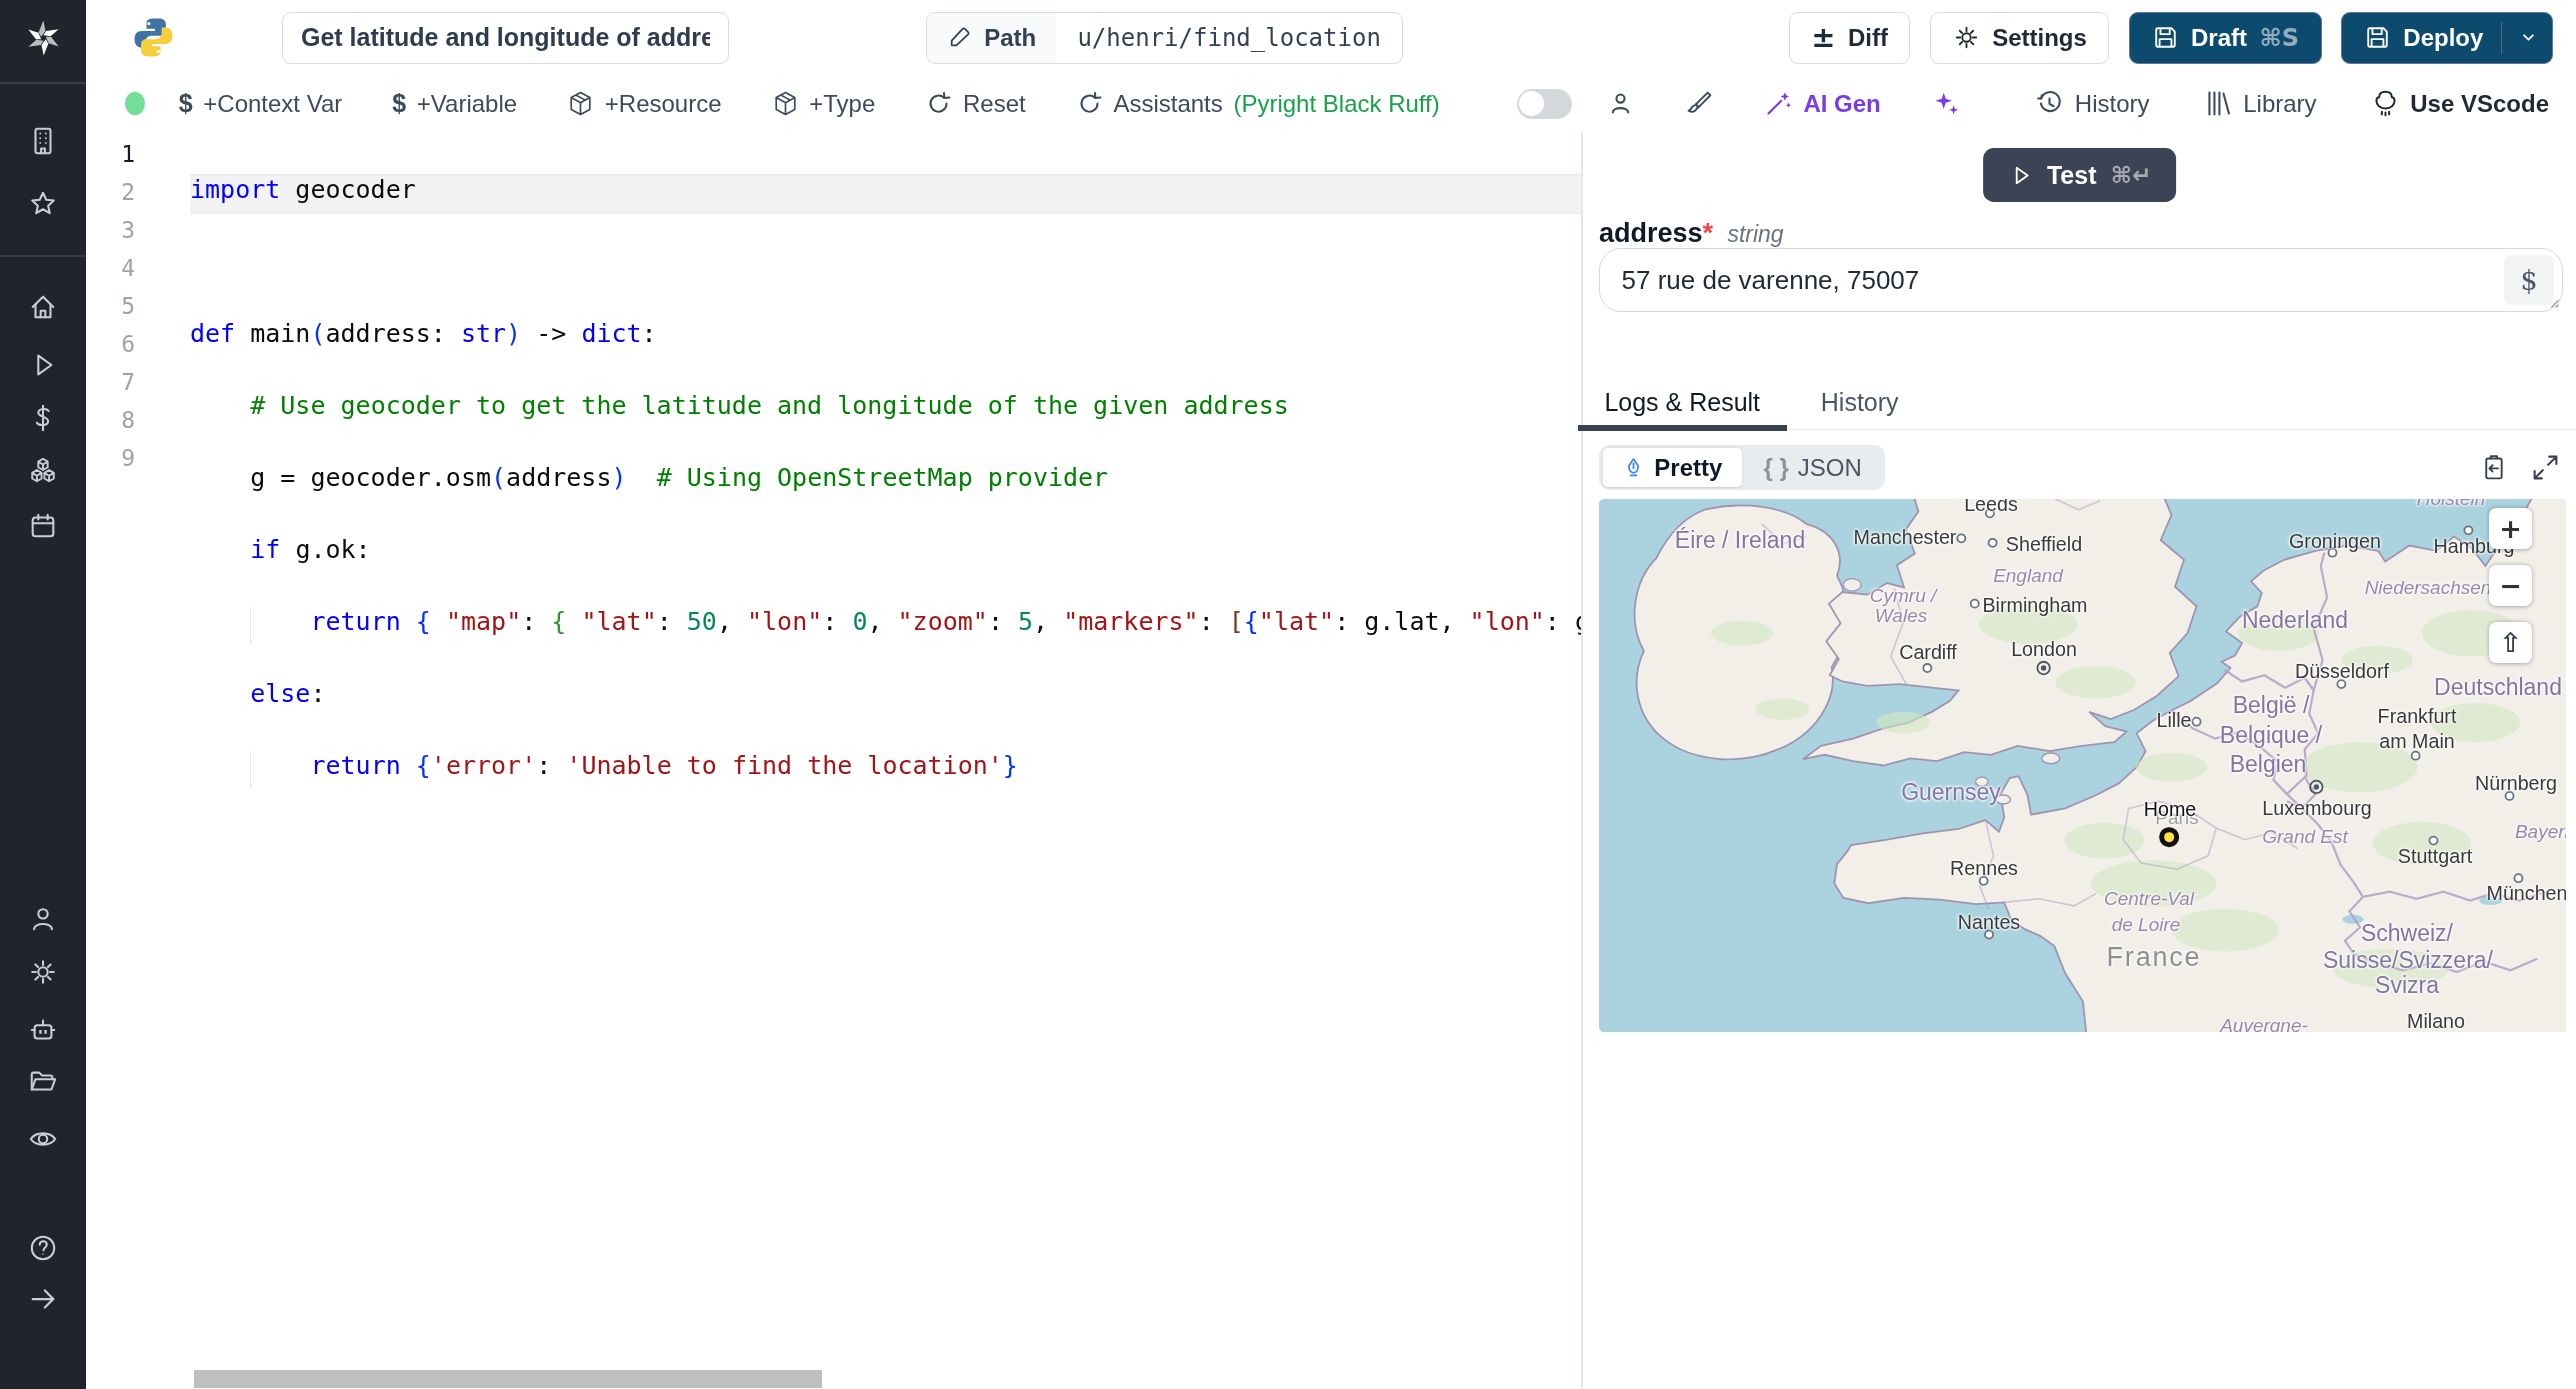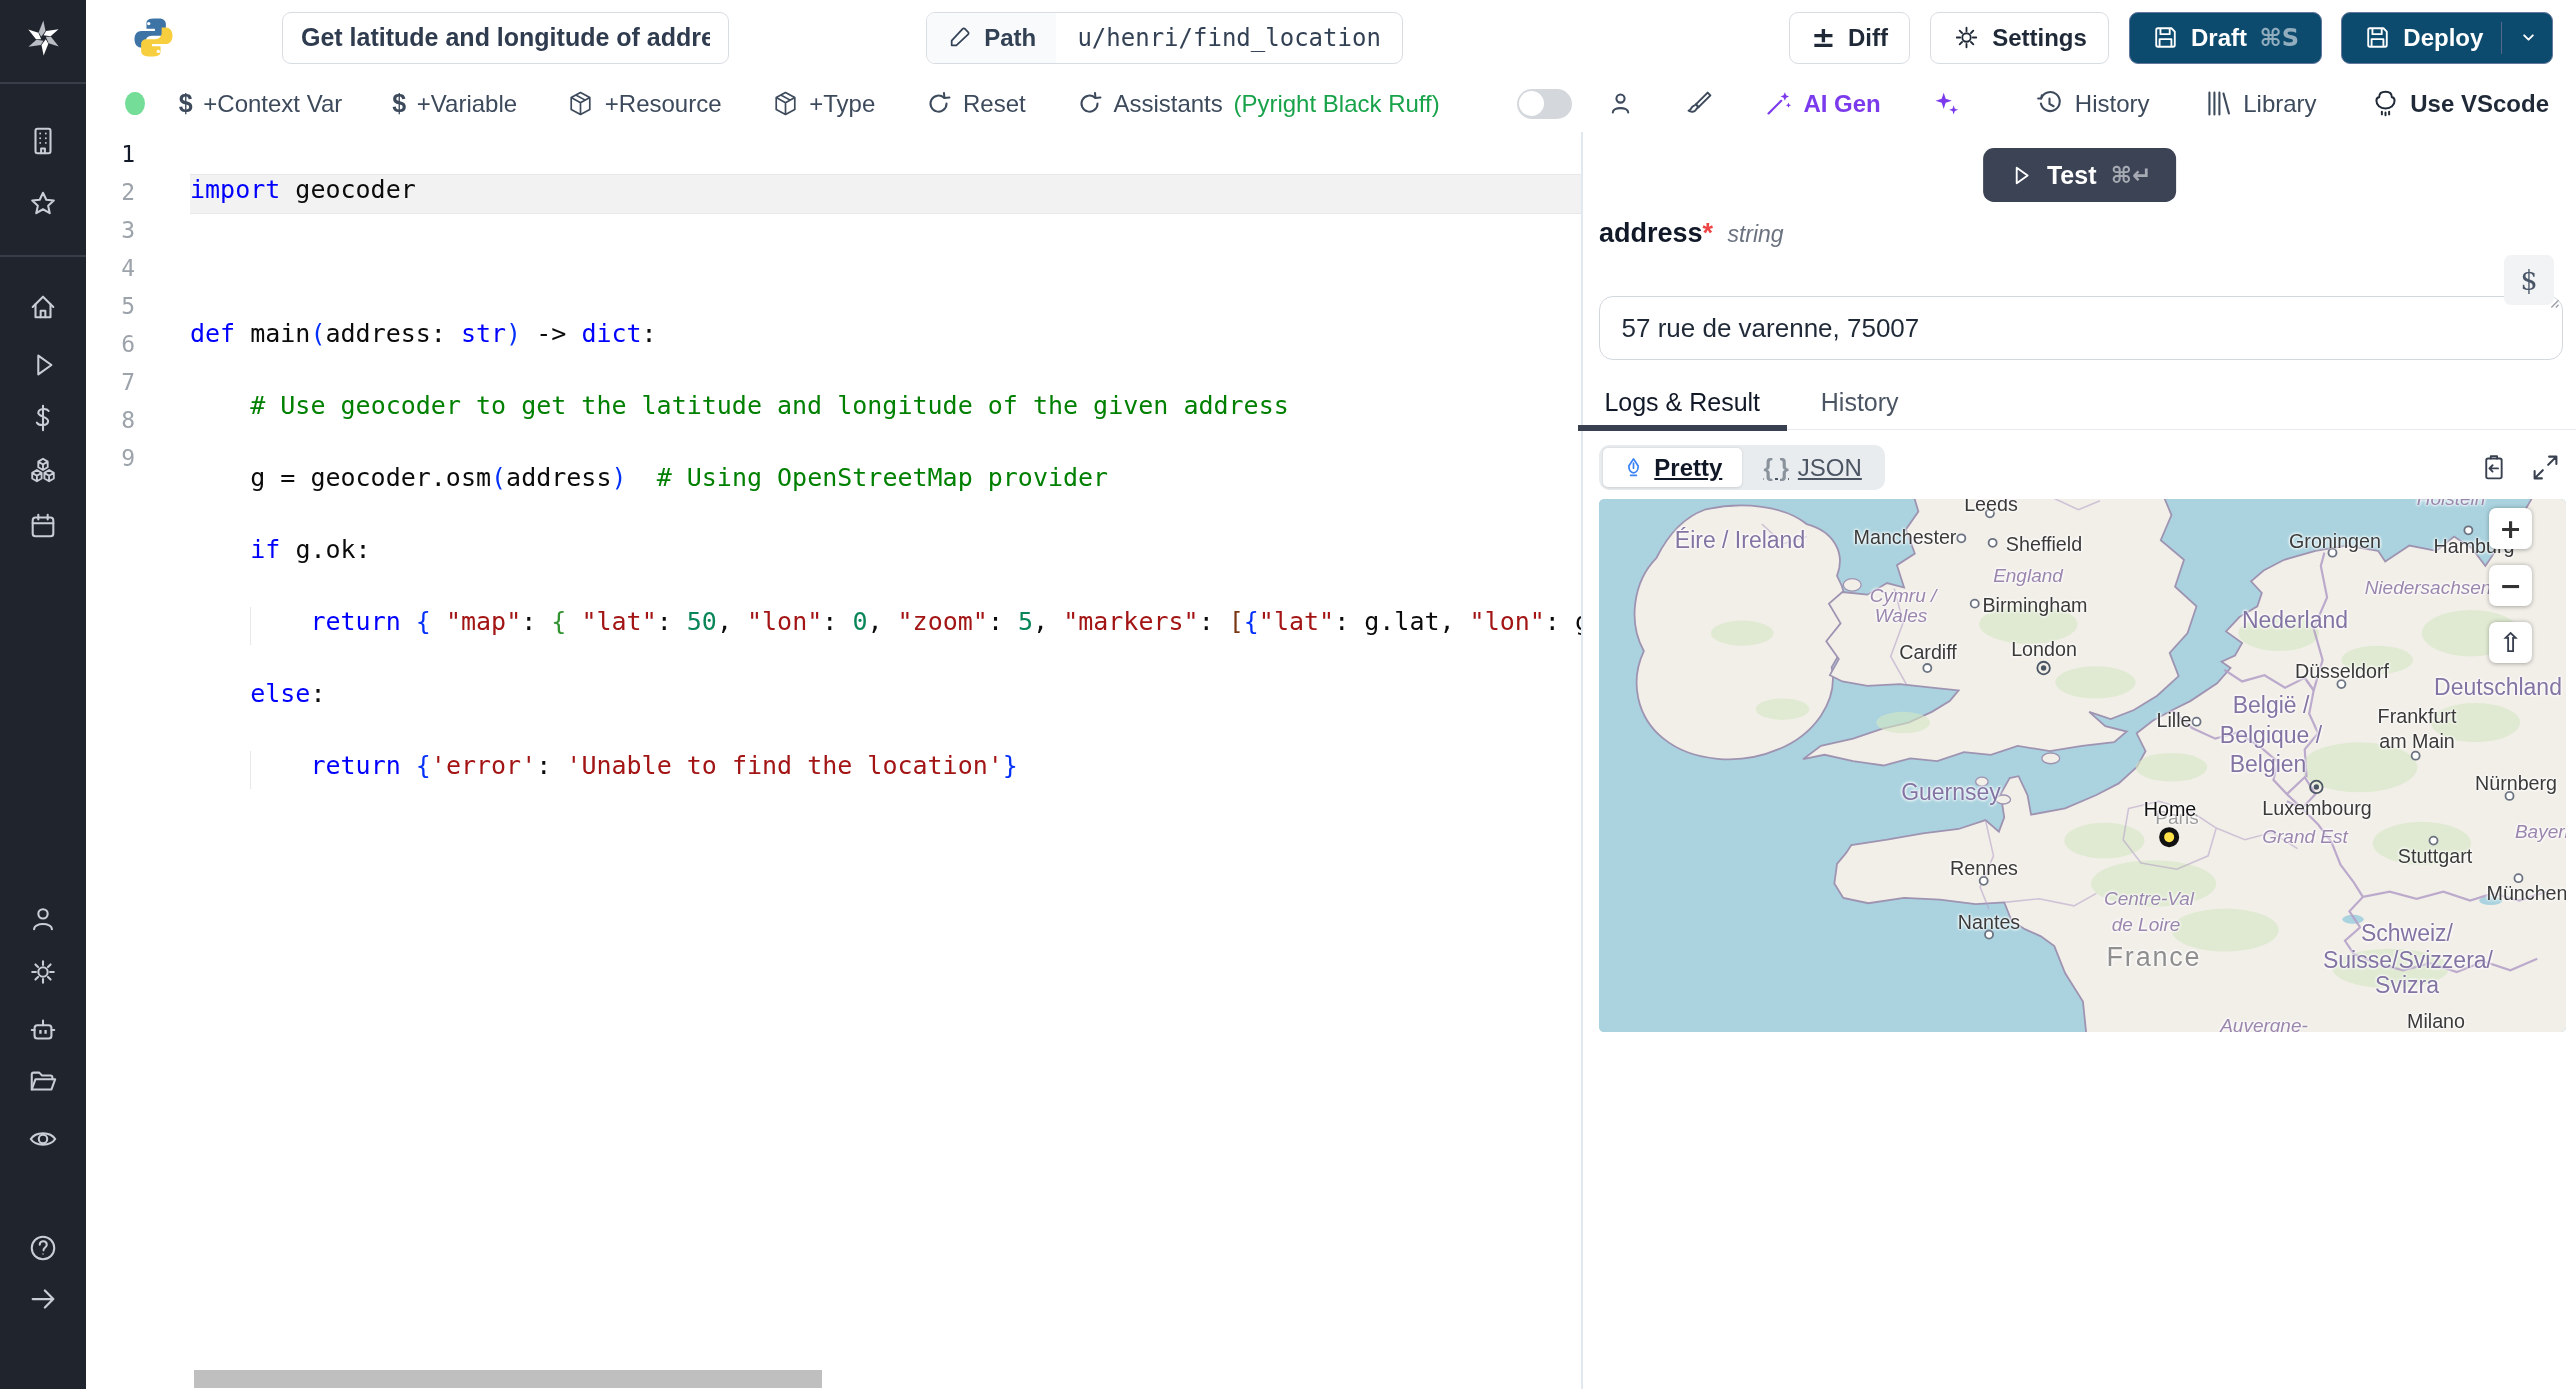--- a/index.html
+++ b/index.html
@@ -45,30 +45,30 @@
   #panel-divider{position:absolute;left:1581px;top:132px;width:1.8px;height:1258px;background:#e2e8f0;}
   
   #panel{position:absolute;left:1583px;top:132px;width:993px;height:1258px;background:#fff;}
   #test-btn{position:absolute;left:50%;transform:translateX(-50%);top:16px;height:54px;background:#3b4355;border-radius:10.7px;display:flex;align-items:center;gap:14.3px;padding:0 25px;color:#fff;font-weight:700;font-size:25px;cursor:pointer;}
   #test-btn .shortcut{font-size:23px;font-family:"DejaVu Sans",sans-serif;}
   #arg-row{position:absolute;left:16px;top:86px;display:flex;align-items:baseline;gap:14.3px;}
   #arg-name{font-weight:700;font-size:27px;color:#111827;}
   #arg-star{color:#ef4444;font-weight:700;font-size:27px;}
   #arg-type{font-style:italic;font-size:23px;color:#6b7280;}
   #arg-input-wrap{position:absolute;left:16px;top:116px;width:964px;height:64px;}
-  #arg-input{width:100%;height:100%;border:1.8px solid #d3d8de;border-radius:14px;font:26px "Liberation Sans",sans-serif;color:#1f2937;padding:0 161px 0 21.5px;box-sizing:border-box;outline:none;margin-top:48px;}
+  #arg-input{width:100%;height:100%;border:1.8px solid #d3d8de;border-radius:22px;font:26px "Liberation Sans",sans-serif;color:#1f2937;padding:0 161px 0 21.5px;box-sizing:border-box;outline:none;}
   #arg-dollar{position:absolute;right:9px;top:7.2px;width:50px;height:50px;background:#f1f3f5;border-radius:7.2px;display:flex;align-items:center;justify-content:center;font:27px "DejaVu Serif",serif;color:#4a5568;cursor:pointer;}
   #resize-handle{position:absolute;right:2.7px;bottom:2.7px;}
   #tabs{position:absolute;left:16px;top:243px;right:0;height:54px;display:flex;gap:50px;border-bottom:1.8px solid #e7eaee;}
   .tab{font-size:25px;color:#4b5563;display:flex;align-items:center;padding:0 5.4px;cursor:pointer;position:relative;}
   .tab.active{color:#111827;}
   .tab.active:after{content:"";position:absolute;left:-21.5px;right:-21.5px;bottom:-1.8px;height:5.4px;background:#39404f;}
   #result-toolbar{position:absolute;left:16px;top:315px;right:16px;height:41px;display:flex;align-items:center;}
   #seg{display:flex;align-items:center;background:#e9ecef;border-radius:10.7px;padding:3.6px;gap:1.8px;}
-  .seg-item{display:flex;align-items:center;gap:9px;padding:5.4px 19.7px;border-radius:5px;font-size:24px;color:#4b5563;cursor:pointer;text-decoration:underline;}
+  .seg-item{display:flex;align-items:center;gap:9px;padding:5.4px 19.7px;border-radius:5px;font-size:24px;color:#4b5563;cursor:pointer;}
   .seg-item.active{background:#fff;color:#111827;font-weight:600;box-shadow:0 0.9px 2.7px rgba(0,0,0,.12);}
   .braces{color:#8a929c;font-weight:600;}
   #result-icons{margin-left:auto;display:flex;gap:23px;}
   
   #map{position:absolute;left:16px;top:367px;width:967px;height:533px;border-radius:5.4px;overflow:hidden;background:#aad3df;}
   #map-labels{position:absolute;inset:0;}
   .mlabel{position:absolute;transform:translate(-50%,-50%);white-space:nowrap;text-shadow:0 0 3.6px #fff,0 0 3.6px #fff,0 0 2.7px #fff;pointer-events:none;}
   .mlabel.city{font-size:19.7px;color:#3a3a3a;}
   .mlabel.country{font-size:23px;color:#8374a3;}
   .mlabel.region{font-size:19px;font-style:italic;color:#9b87ae;}

